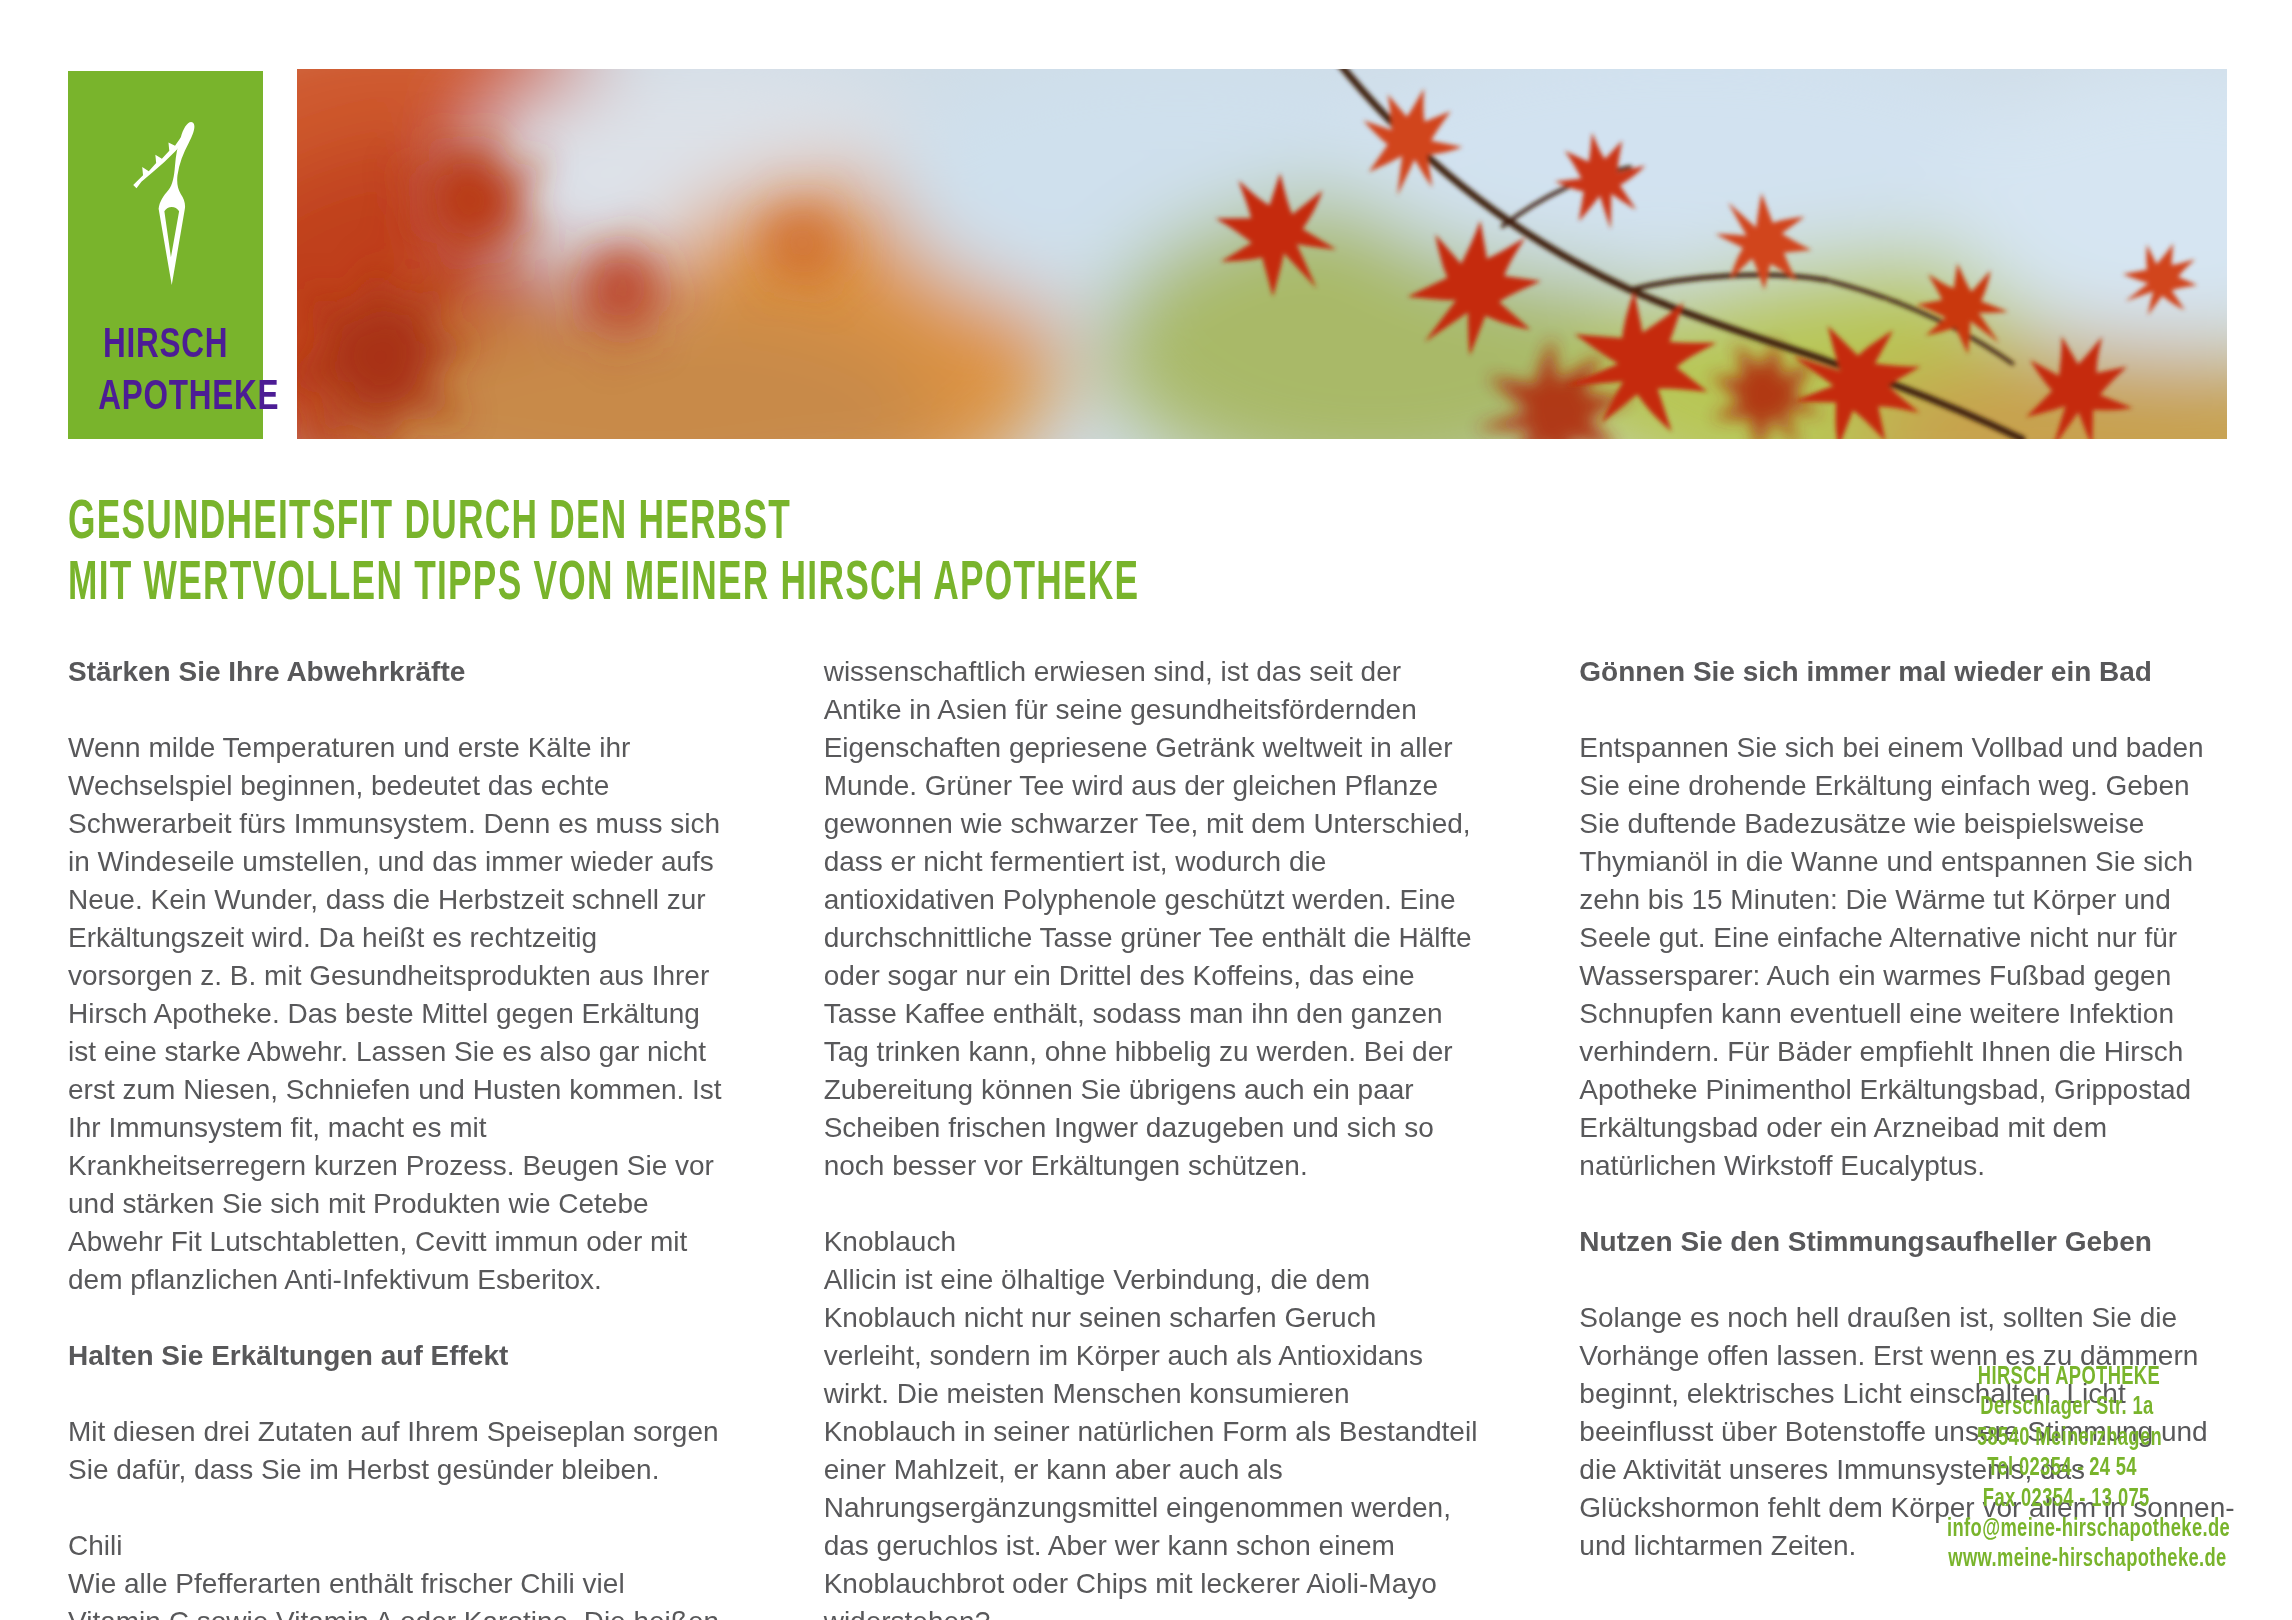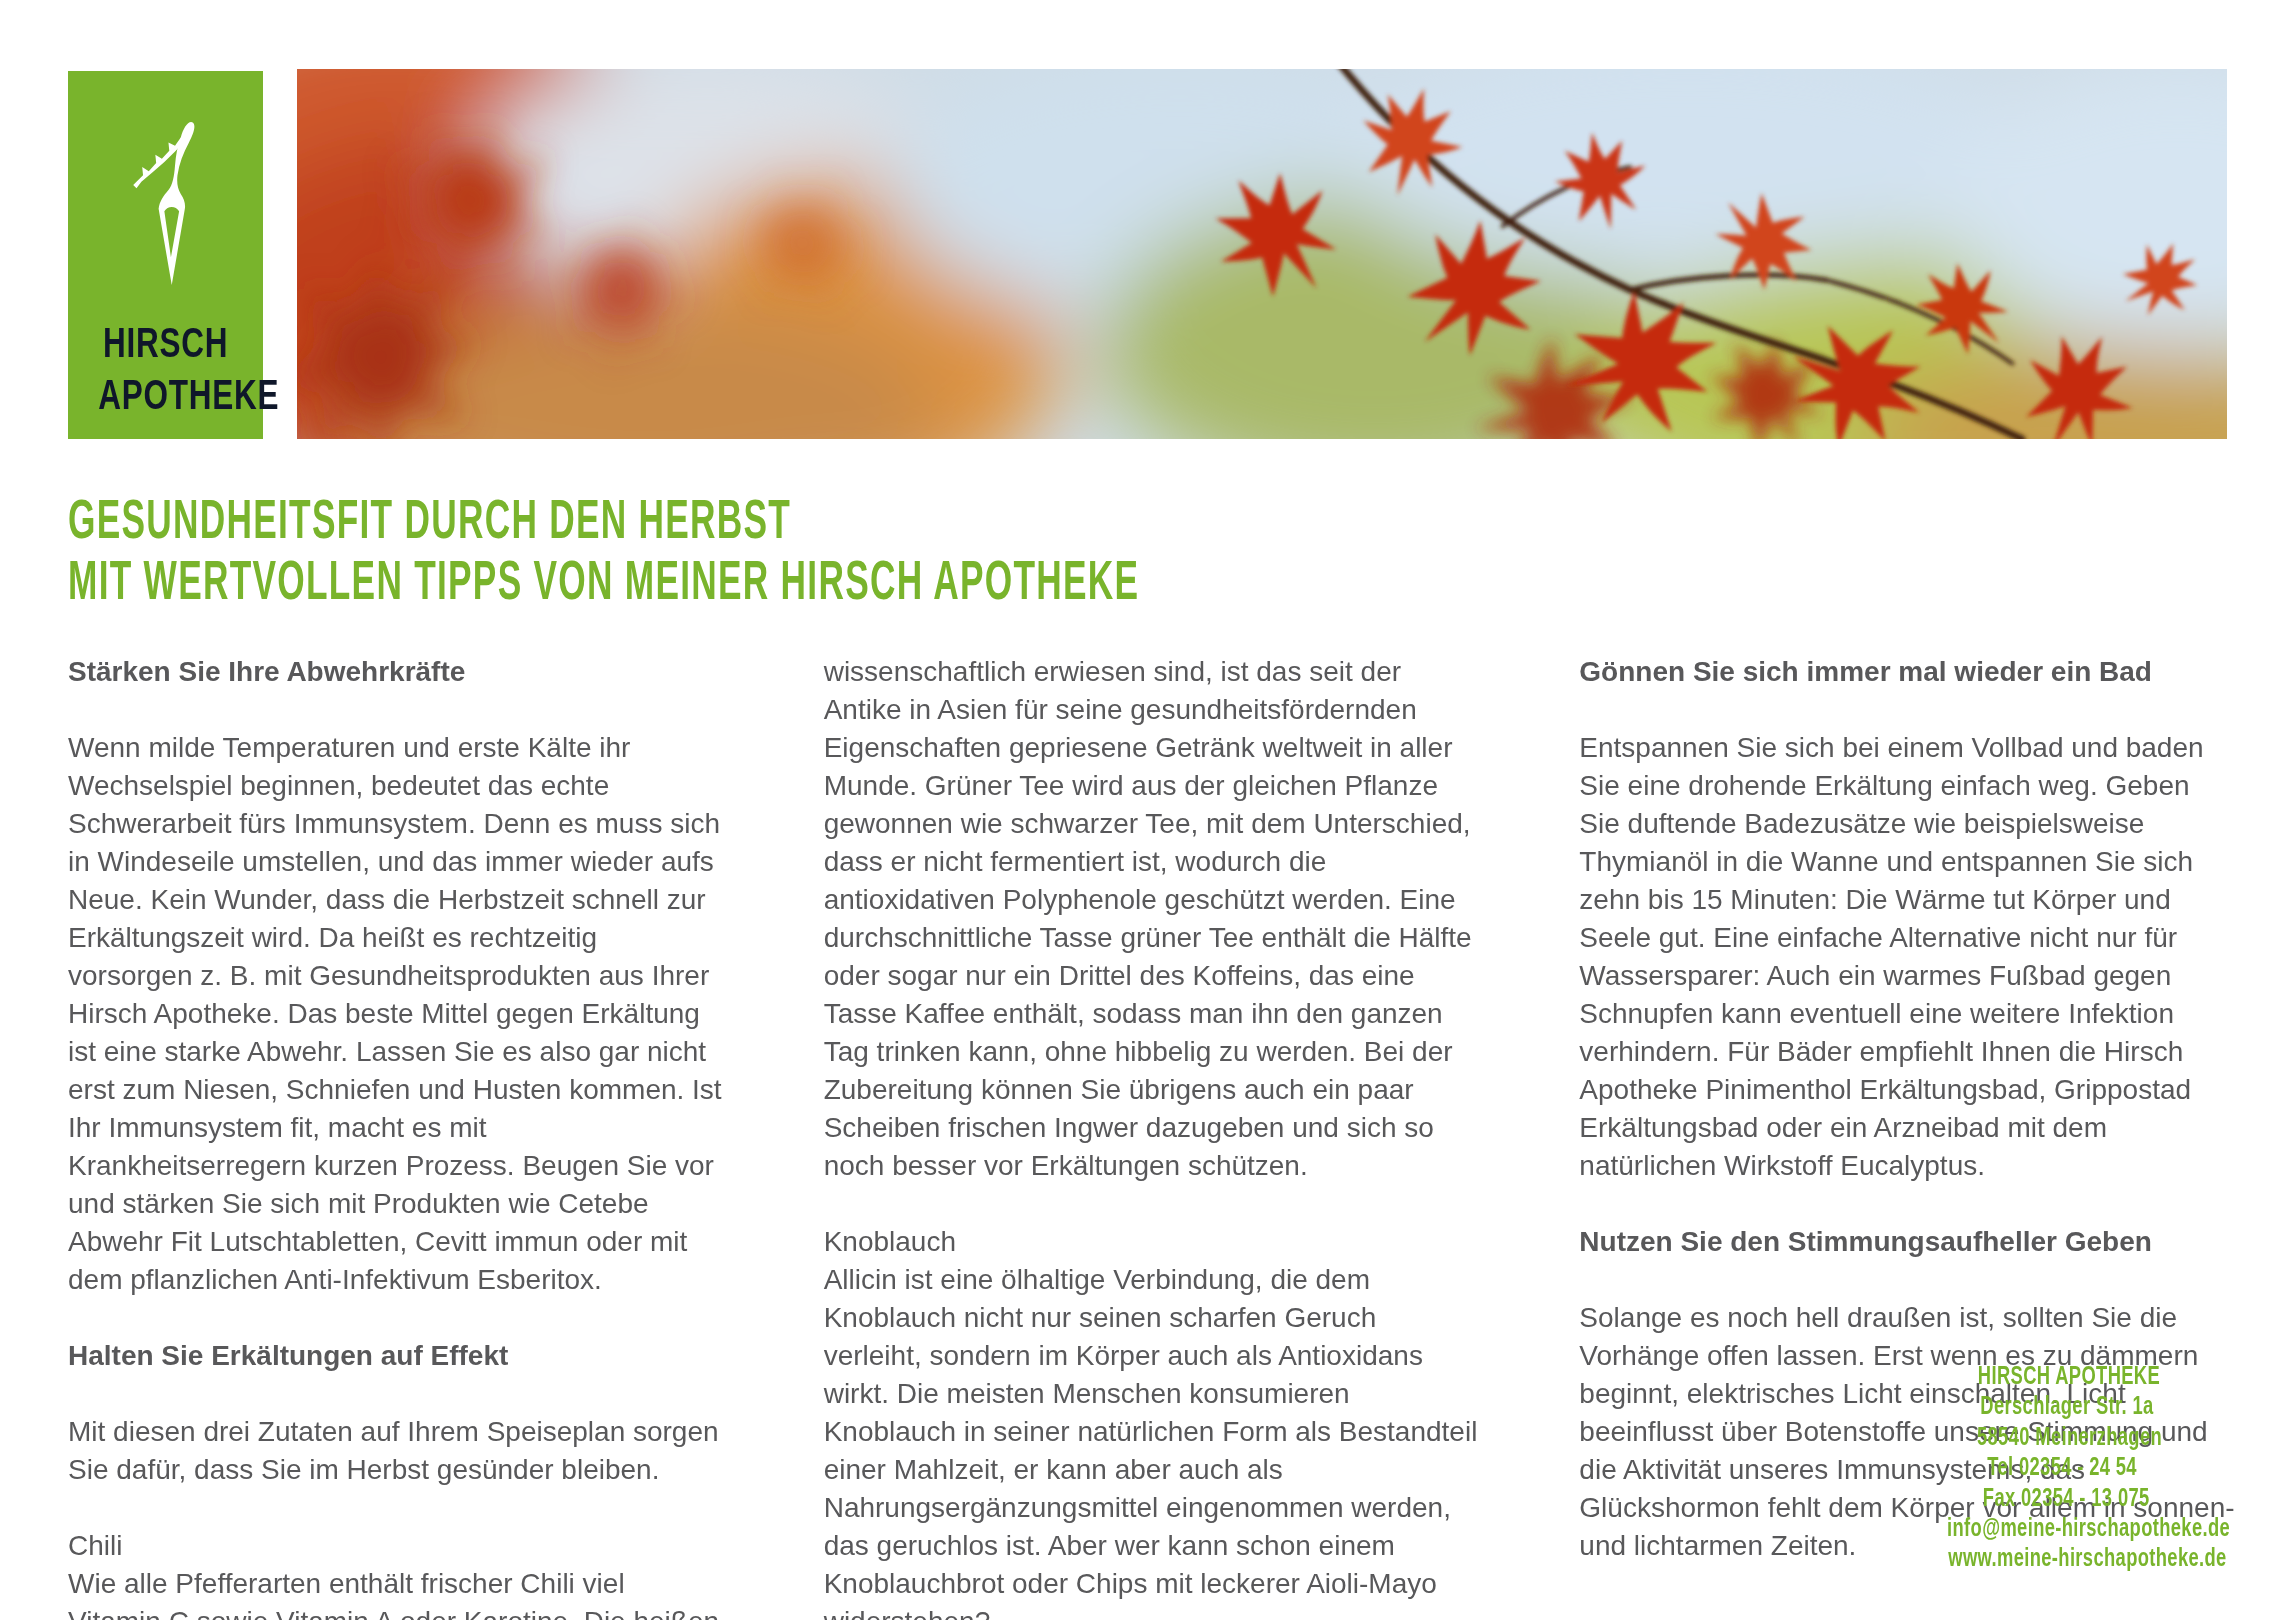--- a/index.html
+++ b/index.html
@@ -7,21 +7,21 @@
     --text:#58585a;
   }
   html,body{margin:0;padding:0;background:#e8e8e8;}
   .page{
     position:relative;width:2293px;height:1620px;background:#ffffff;
     font-family:"Liberation Sans",sans-serif;overflow:hidden;
   }
   
   .logo-box{position:absolute;left:68px;top:71px;width:195px;height:368px;background:var(--green);}
   .deer{position:absolute;left:50%;top:25.5px;transform:translateX(-50%);width:82px;height:227px;}
-  .logo-text{position:absolute;left:0;right:0;bottom:13.7px;text-align:center;color:#0f172a;}
+  .logo-text{position:absolute;left:0;right:0;bottom:13.7px;text-align:center;color:#4c1d95;}
   .logo-line{display:block;line-height:43px;}
   .logo-line>span{display:inline-block;transform:scaleX(0.75);transform-origin:50% 50%;
     font-size:42px;font-weight:bold;letter-spacing:1px;white-space:nowrap;}
   .banner{position:absolute;left:297px;top:69px;width:1930px;height:370px;display:block;}
   
   .title{position:absolute;left:68px;top:488px;color:var(--green);}
   .title-line{display:block;height:61px;}
   .title-line>span{display:inline-block;transform:scaleX(0.63);transform-origin:0 50%;
     font-size:56px;font-weight:bold;letter-spacing:2px;white-space:nowrap;line-height:61px;}
   

